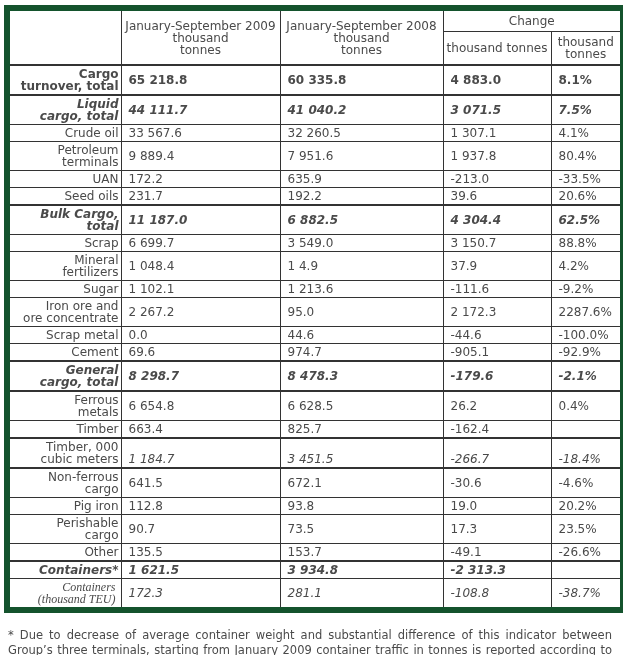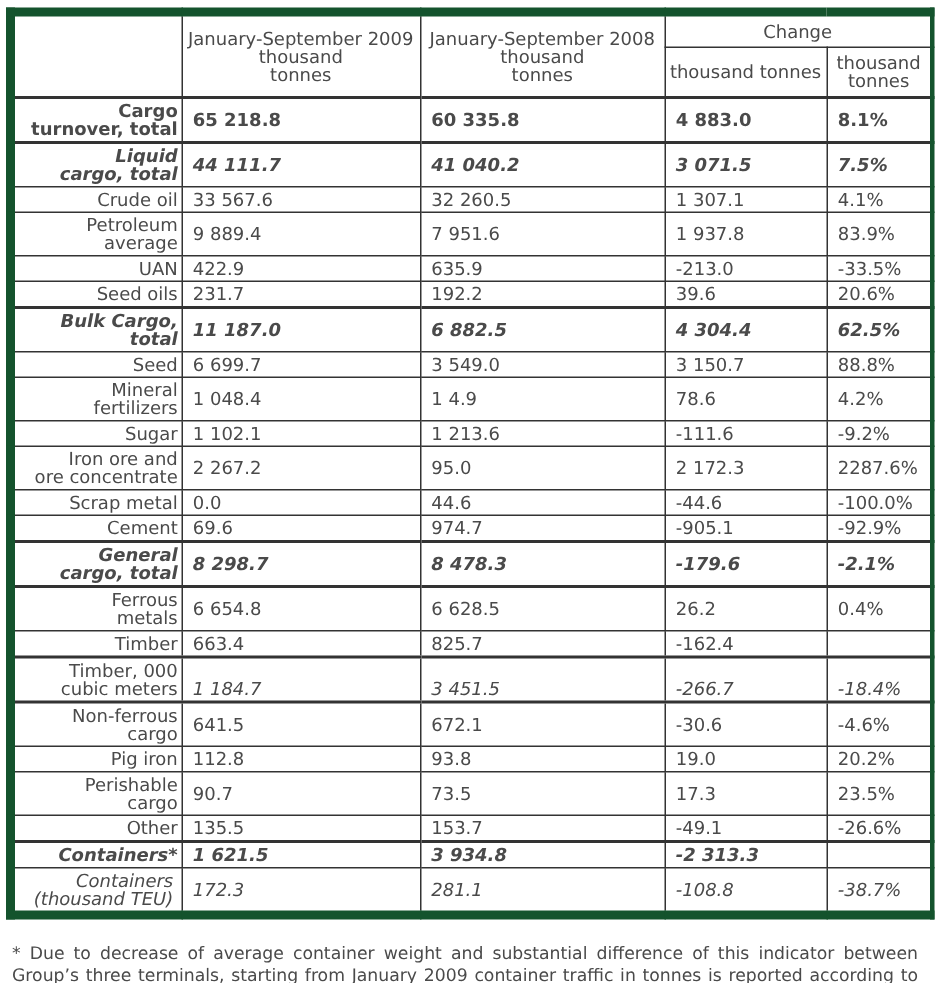--- a/index.html
+++ b/index.html
@@ -29,21 +29,21 @@
   
   .cargo thead th {
     text-align:center;
     white-space:pre-line;
     padding:4px 3px;
   }
   
   .cargo td.lbl { padding:2px 2px 2px 10px; text-align:right; }
   .cargo td.val { padding-left:7px; text-align:left; }
   .ind  { text-indent:13px; }
-  td.r  { text-align:left; padding-right:5px !important; }
+  td.r  { text-align:left; padding-right:5px !important;font-family:Liberation Serif, serif; }
   td.i  { font-style:italic; }
   tr.b  td { font-weight:bold; }
   tr.bi td { font-weight:bold; font-style:italic; }
   tr.it td { font-style:italic; }
   tr.bt td { border-top:2px solid #333; }
   tr.tall td { padding-top:13px; }
 
   .footnote {
     margin:15px 8px 0 4px;
     width:604px;
@@ -97,59 +97,59 @@
         <td class="val">7.5%</td>
       </tr>
       <tr>
         <td class="lbl ind">Crude oil</td>
         <td class="val">33 567.6</td>
         <td class="val">32 260.5</td>
         <td class="val">1 307.1</td>
         <td class="val">4.1%</td>
       </tr>
       <tr>
-        <td class="lbl ind">Petroleum average</td>
+        <td class="lbl ind">Petroleum terminals</td>
         <td class="val">9 889.4</td>
         <td class="val">7 951.6</td>
         <td class="val">1 937.8</td>
-        <td class="val">83.9%</td>
+        <td class="val">80.4%</td>
       </tr>
       <tr>
         <td class="lbl ind">UAN</td>
-        <td class="val">422.9</td>
+        <td class="val">172.2</td>
         <td class="val">635.9</td>
         <td class="val">-213.0</td>
         <td class="val">-33.5%</td>
       </tr>
       <tr>
         <td class="lbl ind">Seed oils</td>
         <td class="val">231.7</td>
         <td class="val">192.2</td>
         <td class="val">39.6</td>
         <td class="val">20.6%</td>
       </tr>
       <tr class="bi bt">
         <td class="lbl ind">Bulk Cargo, total</td>
         <td class="val">11 187.0</td>
         <td class="val">6 882.5</td>
         <td class="val">4 304.4</td>
         <td class="val">62.5%</td>
       </tr>
       <tr>
-        <td class="lbl ind">Seed</td>
+        <td class="lbl ind">Scrap</td>
         <td class="val">6 699.7</td>
         <td class="val">3 549.0</td>
         <td class="val">3 150.7</td>
         <td class="val">88.8%</td>
       </tr>
       <tr>
         <td class="lbl ind">Mineral fertilizers</td>
         <td class="val">1 048.4</td>
         <td class="val">1 4.9</td>
-        <td class="val">78.6</td>
+        <td class="val">37.9</td>
         <td class="val">4.2%</td>
       </tr>
       <tr>
         <td class="lbl ind">Sugar</td>
         <td class="val">1 102.1</td>
         <td class="val">1 213.6</td>
         <td class="val">-111.6</td>
         <td class="val">-9.2%</td>
       </tr>
       <tr>

